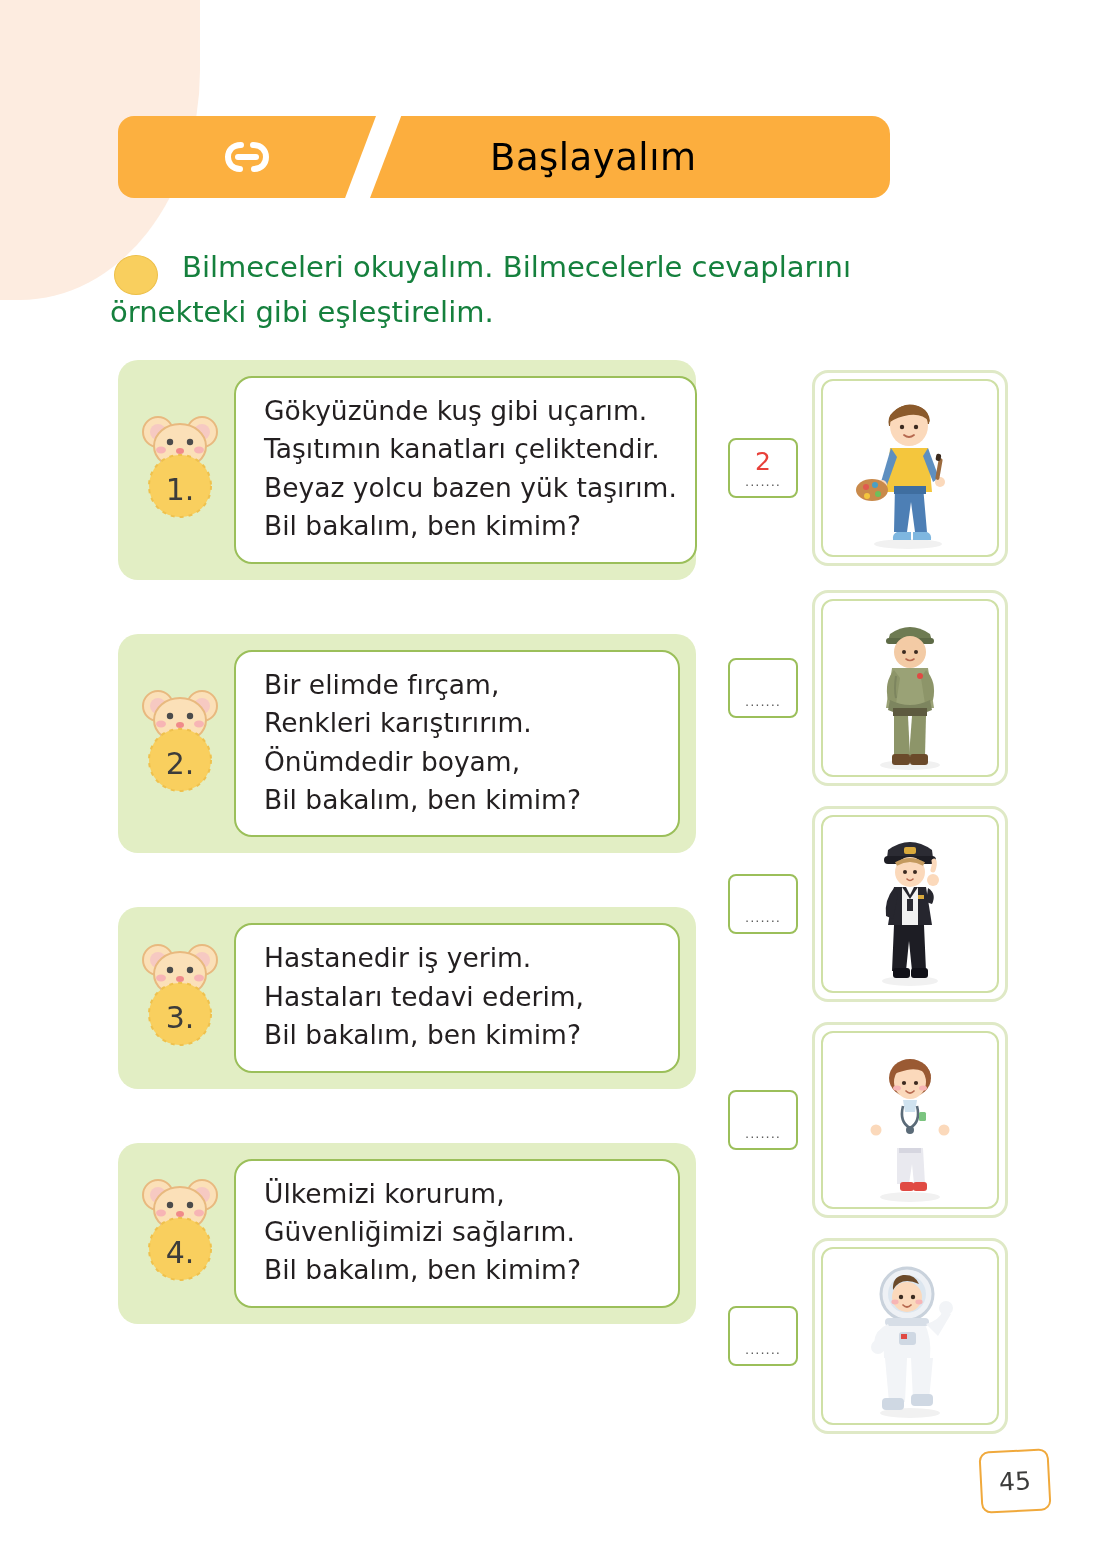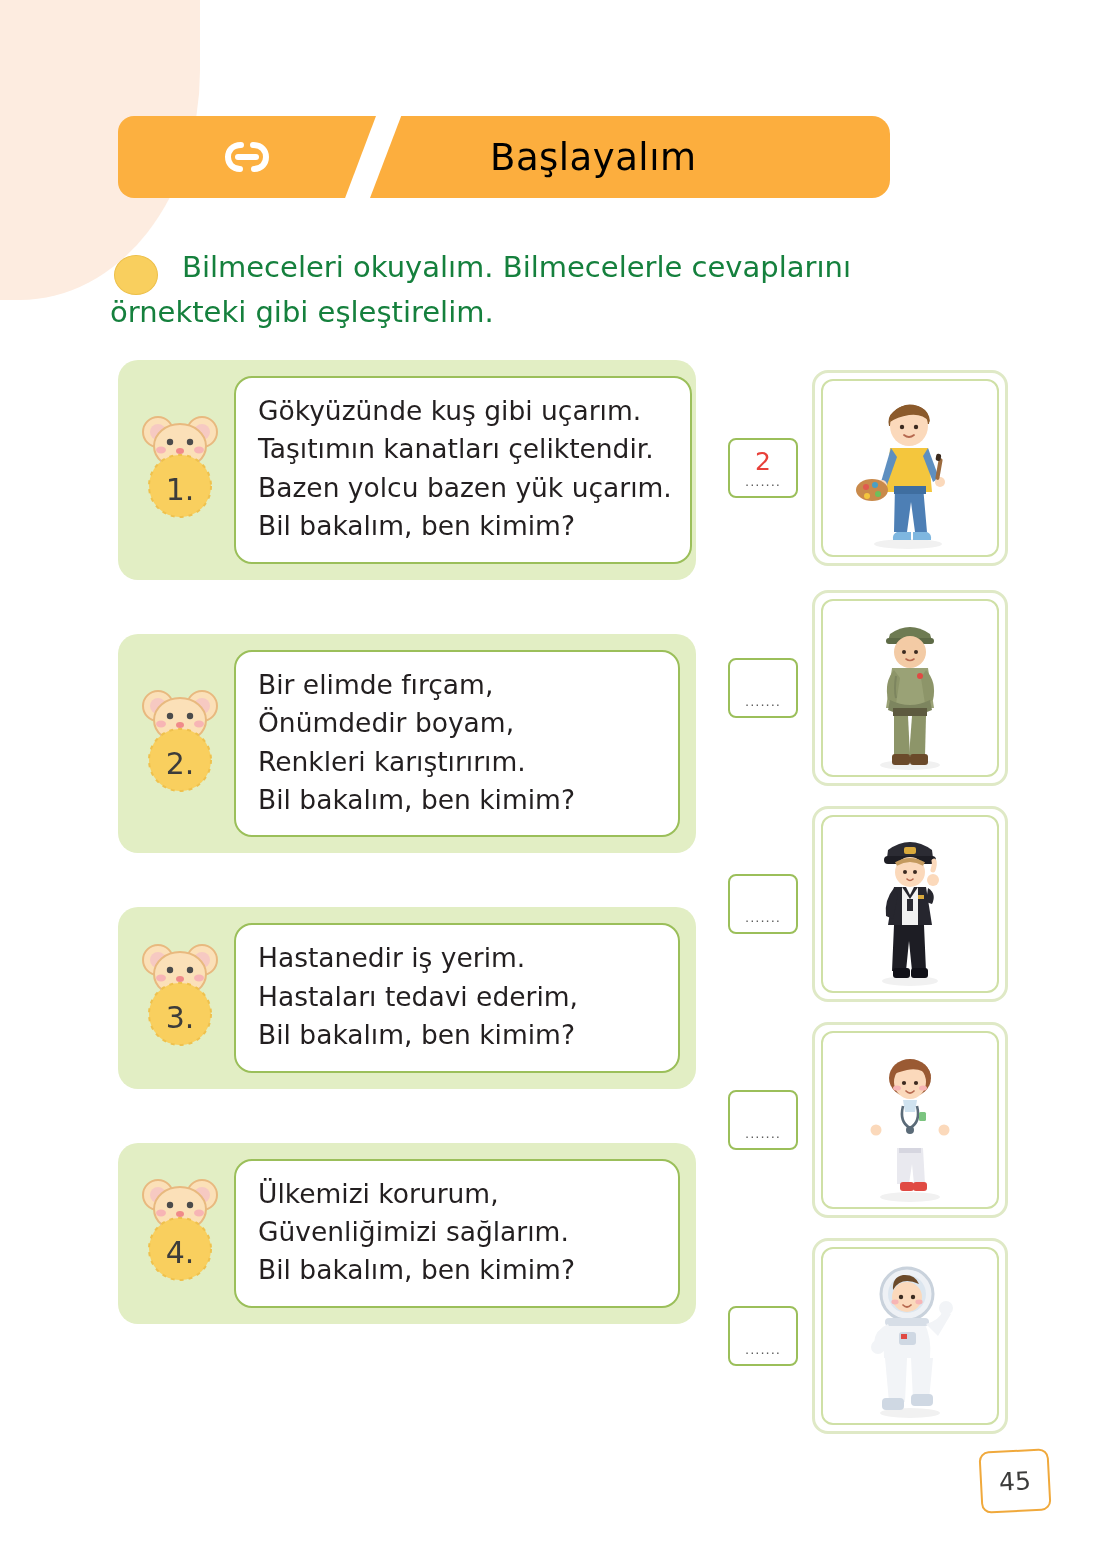--- a/index.html
+++ b/index.html
@@ -136,21 +136,21 @@
     transform: translateX(-50%);
     font-family: "DejaVu Sans", sans-serif;
     font-size: 30px;
     color: #3c3c3b;
   }
   .riddle-card {
     background: #ffffff;
     border: 2px solid #9bbf5a;
     border-radius: 18px;
     flex: 1;
-    padding: 14px 18px 16px 22px;
+    padding: 14px 18px 16px 28px;
     box-sizing: border-box;
   }
   .riddle-line {
     font-family: "DejaVu Sans", sans-serif;
     font-size: 26.5px;
     color: #231f20;
     line-height: 1.45;
     white-space: nowrap;
   }
 
@@ -275,21 +275,21 @@
           <ellipse cx="46" cy="41" rx="4" ry="3" fill="#f08a8a"></ellipse>
           <ellipse cx="27" cy="40" rx="5" ry="3.4" fill="#f7b5b5"></ellipse>
           <ellipse cx="65" cy="40" rx="5" ry="3.4" fill="#f7b5b5"></ellipse>
           <circle cx="46" cy="76" r="31" fill="#f9cf5e" stroke="#efc14d" stroke-width="2" stroke-dasharray="4 5"></circle>
         </svg>
         <span class="mouse-num">1.</span>
       </div>
       <div class="riddle-card">
         <div class="riddle-line">Gökyüzünde kuş gibi uçarım.</div>
         <div class="riddle-line">Taşıtımın kanatları çeliktendir.</div>
-        <div class="riddle-line">Bazen yolcu bazen yük uçarım.</div>
+        <div class="riddle-line">Beyaz yolcu bazen yük taşırım.</div>
         <div class="riddle-line">Bil bakalım, ben kimim?</div>
       </div>
     </div>
 
     <div class="riddle-row" style="margin-top:54px;">
       <div class="mouse-badge">
         <svg width="92" height="120" viewBox="0 0 92 120">
           <circle cx="24" cy="22" r="15" fill="#fbe0b8" stroke="#e8b97f" stroke-width="2"></circle>
           <circle cx="68" cy="22" r="15" fill="#fbe0b8" stroke="#e8b97f" stroke-width="2"></circle>
           <circle cx="24" cy="22" r="8" fill="#f6c9c2"></circle>
@@ -299,22 +299,22 @@
           <circle cx="56" cy="32" r="3.2" fill="#4b4b4b"></circle>
           <ellipse cx="46" cy="41" rx="4" ry="3" fill="#f08a8a"></ellipse>
           <ellipse cx="27" cy="40" rx="5" ry="3.4" fill="#f7b5b5"></ellipse>
           <ellipse cx="65" cy="40" rx="5" ry="3.4" fill="#f7b5b5"></ellipse>
           <circle cx="46" cy="76" r="31" fill="#f9cf5e" stroke="#efc14d" stroke-width="2" stroke-dasharray="4 5"></circle>
         </svg>
         <span class="mouse-num">2.</span>
       </div>
       <div class="riddle-card">
         <div class="riddle-line">Bir elimde fırçam,</div>
+        <div class="riddle-line">Renkleri karıştırırım.</div>
         <div class="riddle-line">Önümdedir boyam,</div>
-        <div class="riddle-line">Renkleri karıştırırım.</div>
         <div class="riddle-line">Bil bakalım, ben kimim?</div>
       </div>
     </div>
 
     <div class="riddle-row" style="margin-top:54px;">
       <div class="mouse-badge">
         <svg width="92" height="120" viewBox="0 0 92 120">
           <circle cx="24" cy="22" r="15" fill="#fbe0b8" stroke="#e8b97f" stroke-width="2"></circle>
           <circle cx="68" cy="22" r="15" fill="#fbe0b8" stroke="#e8b97f" stroke-width="2"></circle>
           <circle cx="24" cy="22" r="8" fill="#f6c9c2"></circle>

